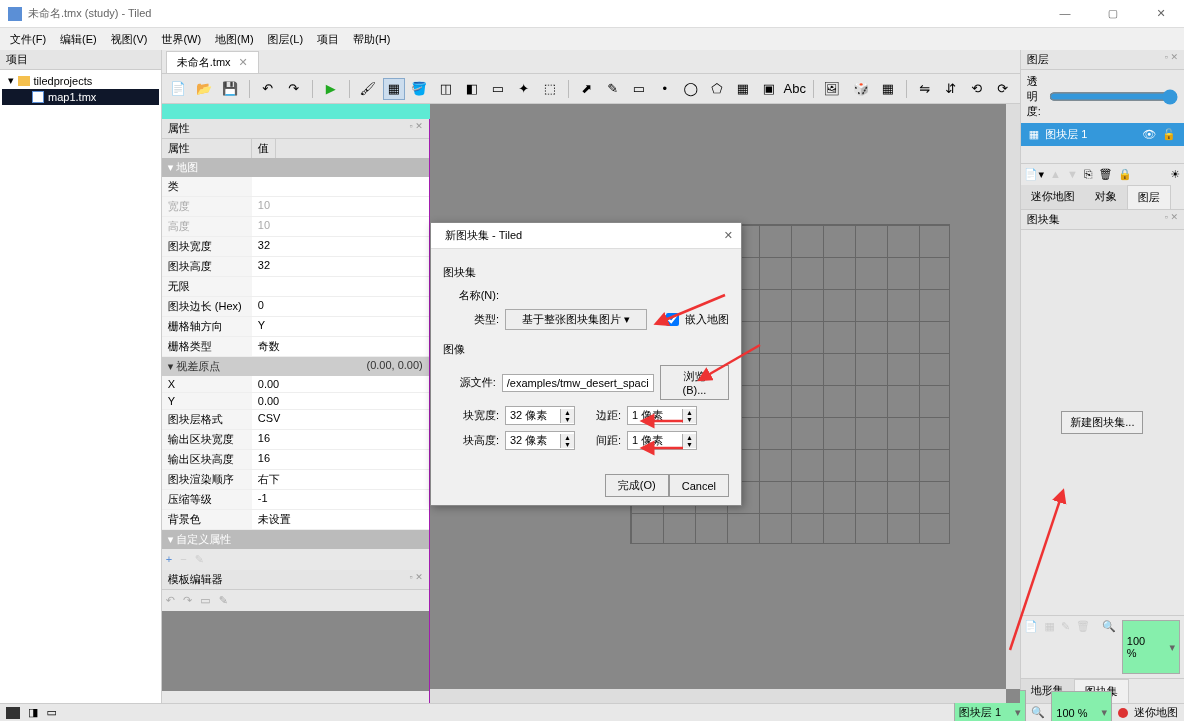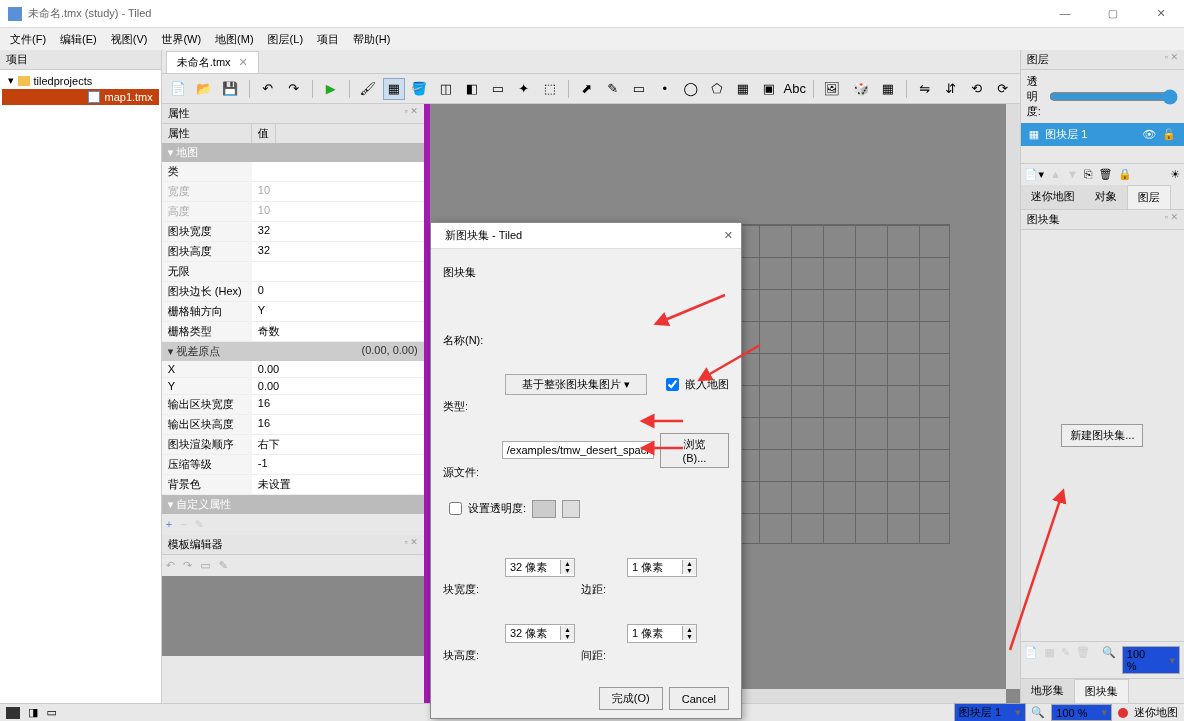--- a/index.html
+++ b/index.html
@@ -15,35 +15,35 @@
 .main { display: flex; height: calc(721px - 50px - 18px); }
 .statusbar { height: 18px; background: #e8e8e8; border-top: 1px solid #ccc; display: flex; align-items: center; padding: 0 6px; justify-content: space-between; }
 .statusbar .right { display: flex; align-items: center; gap: 6px; }
 
 .panel-title { background: #e5e5e5; padding: 2px 6px; border-bottom: 1px solid #ccc; display: flex; justify-content: space-between; }
 .panel-title .pin { color: #999; font-size: 9px; }
 
 .left-col { width: 264px; background: #fff; border-right: 1px solid #ccc; display: flex; flex-direction: column; }
 .tree { flex: 1; padding: 2px; }
 .tree-row { padding: 2px 6px; display: flex; align-items: center; gap: 4px; }
-.tree-row.sel { background: #c2410c; color: #fff; justify-content: flex-end; }
+.tree-row.sel { background: #0f172a; color: #fff; }
 .folder-icon { width: 12px; height: 10px; background: #f5c04e; display: inline-block; }
 .map-icon { width: 12px; height: 12px; background: #fff; border: 1px solid #5b8fd6; display: inline-block; }
 
 .center-col { flex: 1; display: flex; flex-direction: column; background: #5eead4; }
 .tabs { background: #e8e8e8; height: 24px; display: flex; align-items: flex-end; border-bottom: 1px solid #ccc; padding-left: 4px; }
 .tab { background: #fff; padding: 3px 10px; border: 1px solid #ccc; border-bottom: none; display: flex; gap: 8px; align-items: center; }
 .tab .close { color: #999; cursor: pointer; }
 .toolbar { background: #e8e8e8; height: 30px; display: flex; align-items: center; padding: 0 6px; gap: 4px; border-bottom: 1px solid #ccc; }
 .tb-btn { width: 22px; height: 22px; display: flex; align-items: center; justify-content: center; cursor: pointer; font-size: 13px; }
 .tb-btn.sel { background: #cde; border: 1px solid #8ac; }
 .tb-sep { width: 1px; height: 18px; background: #bbb; margin: 0 3px; }
 
 .center-body { flex: 1; display: flex; }
-.props-col { width: 268px; display: flex; flex-direction: column; background: #e8e8e8; border-right: 6px solid #a21caf; }
+.props-col { width: 268px; display: flex; flex-direction: column; background: #e8e8e8; border-right: 1px solid #a21caf; margin-top: 15px; }
 .props-table { background: #fff; flex: 0 0 auto; }
 .props-table .hdr { display: flex; background: #e5e5e5; }
 .props-table .hdr > div { padding: 2px 6px; border-right: 1px solid #ccc; }
 .props-table .hdr > div:first-child { width: 90px; }
 .props-table .section { background: #bbb; color: #fff; padding: 2px 6px; }
 .props-table .row { display: flex; border-bottom: 1px solid #eee; }
 .props-table .row > div { padding: 2px 6px; }
 .props-table .row > div:first-child { width: 90px; background: #f5f5f5; }
 .props-table .row > div:last-child { flex: 1; }
 .props-table .row.dim > div { color: #aaa; }
@@ -72,33 +72,33 @@
 .new-ts-btn { padding: 3px 8px; border: 1px solid #999; background: #eee; cursor: pointer; }
 .bottom-tabs { display: flex; border-top: 1px solid #ccc; }
 
 
 .dialog { position: absolute; left: 430px; top: 222px; width: 312px; background: #f0f0f0; border: 1px solid #888; box-shadow: 2px 2px 8px rgba(0,0,0,0.3); }
 .dialog .dlg-title { background: #fff; padding: 5px 8px; display: flex; align-items: center; gap: 6px; border-bottom: 1px solid #ddd; }
 .dialog .dlg-title .dlg-close { margin-left: auto; cursor: pointer; color: #666; }
 .dialog .dlg-body { padding: 10px 12px; }
 .dialog .group-label { margin: 6px 0 8px; }
 .dialog .form-row { display: flex; align-items: center; gap: 6px; margin-bottom: 6px; }
-.dialog .form-row label { width: 56px; text-align: left; margin-top: 45px; }
+.dialog .form-row label { width: 56px; text-align: right; }
 .dialog input[type=text] { flex: 1; padding: 2px 4px; border: 1px solid #aaa; background: #fff; }
 .dialog select, .dialog .combo { padding: 2px 16px; border: 1px solid #aaa; background: #eee; }
 .dialog .spin { display: flex; align-items: center; border: 1px solid #aaa; background: #fff; width: 70px; }
 .dialog .spin span:first-child { flex: 1; padding: 1px 4px; }
 .dialog .spin .arrows { border-left: 1px solid #aaa; width: 14px; font-size: 7px; line-height: 7px; text-align: center; background: #eee; }
-.dialog .btns { display: flex; justify-content: flex-end; gap: 6px; padding: 8px 12px; }
+.dialog .btns { display: flex; justify-content: flex-end; padding: 8px 12px; }
 .dialog button { padding: 3px 12px; border: 1px solid #999; background: #eee; cursor: pointer; }
 
 .arrow { position: absolute; pointer-events: none; }
 .arrow svg { overflow: visible; }
 
-.sb-select { border: 1px solid #aaa; padding: 1px 4px; background: #1d4ed8; display: flex; align-items: center; gap: 14px; }
+.sb-select { border: 1px solid #aaa; padding: 14px 4px; background: #86efac; display: flex; align-items: center; gap: 14px; }
 .sb-select::after { content: "▾"; color: #666; }
 .red-dot { width: 10px; height: 10px; background: #d33; border-radius: 50%; display: inline-block; }
 .console-icon { width: 14px; height: 12px; background: #333; display: inline-block; }
 </style>
 </head>
 <body>
 
 <div class="titlebar">
   <div class="t-icon"></div>
   <div class="title">未命名.tmx (study) - Tiled</div>
@@ -243,20 +243,24 @@
                 <div>X</div>
                 <div>0.00</div>
               </div>
               <div class="row">
                 <div>Y</div>
                 <div>0.00</div>
               </div>
             </div>
           <div id="prop-rows2">
               <div class="row">
+                <div>图块层格式</div>
+                <div>CSV</div>
+              </div>
+              <div class="row">
                 <div>输出区块宽度</div>
                 <div>16</div>
               </div>
               <div class="row">
                 <div>输出区块高度</div>
                 <div>16</div>
               </div>
               <div class="row">
                 <div>图块渲染顺序</div>
                 <div>右下</div>
@@ -389,31 +393,25 @@
       <label>名称(N):</label>
     </div>
     <div class="form-row">
       <label>类型:</label>
       <div class="combo"><span>基于整张图块集图片</span> ▾</div>
       <div style="flex:1"></div>
       <input type="checkbox" checked="" style="">
       <span>嵌入地图</span>
     </div>
 
+    <div class="group-label" style="margin-top:12px">图像</div>
     <div class="form-row">
       <label>源文件:</label>
       <input type="text" value="/examples/tmw_desert_spacing.png" style="">
       <button>浏览(B)...</button>
-    </div>
-    <div class="form-row">
-      <label style="width:auto"></label>
-      <input type="checkbox" style="">
-      <span>设置透明度:</span>
-      <div style="width:24px;height:18px;background:#ccc;border:1px solid #999"></div>
-      <div style="width:18px;height:18px;background:#ddd;border:1px solid #999"></div>
     </div>
     <div class="form-row">
       <label>块宽度:</label>
       <div class="spin">
           <span>32 像素</span>
           <div class="arrows">▲<br>▼</div>
         </div>
       <label style="width:40px">边距:</label>
       <div class="spin">
           <span>1 像素</span>

